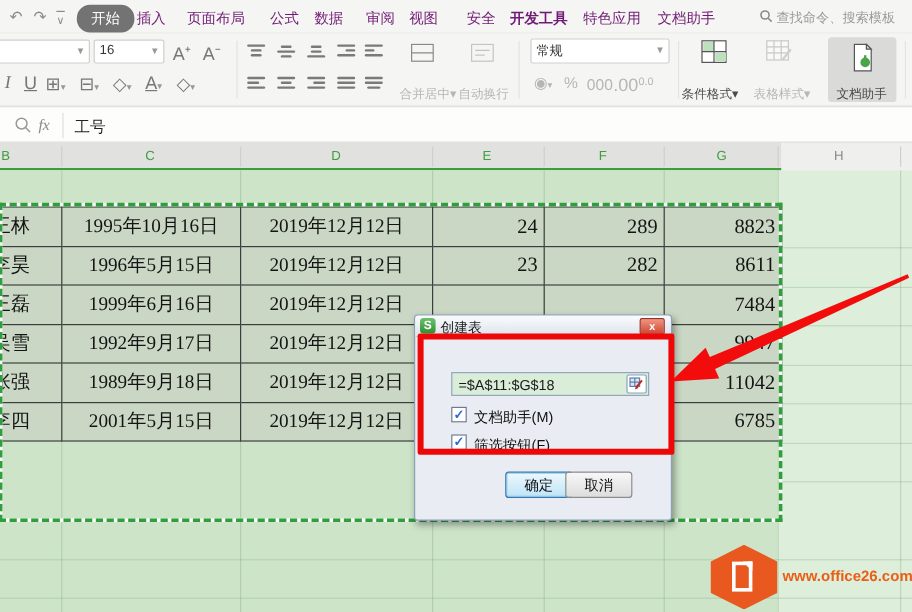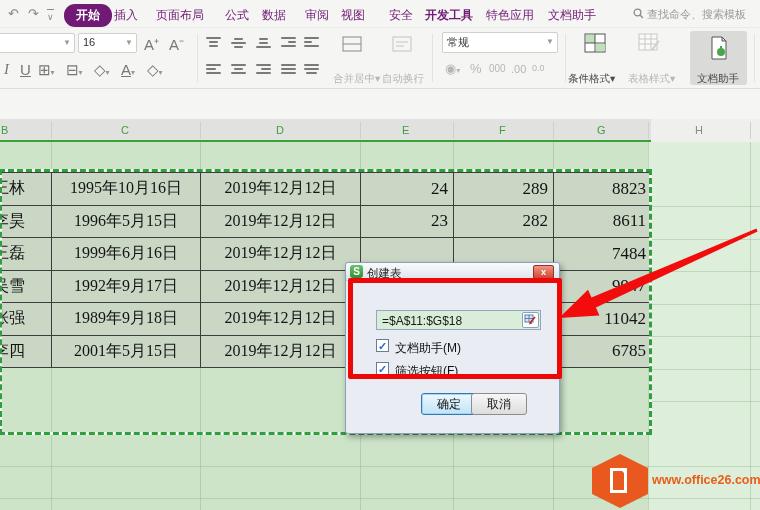--- a/index.html
+++ b/index.html
@@ -5,21 +5,21 @@
   html,body{margin:0;padding:0;}
   #app{position:relative;width:760px;height:510px;overflow:hidden;background:#f5f5f3;
        font-family:"Liberation Sans",sans-serif;color:#333;-webkit-font-smoothing:antialiased;}
   #app *{box-sizing:border-box;}
   .abs{position:absolute;}
 
   
   .tabbar{position:absolute;left:0;top:0;width:760px;height:28px;background:#f5f5f3;border-bottom:1px solid #ebebe9;}
   .qicon{position:absolute;top:7px;font-size:13px;color:#8a8a8a;line-height:14px;}
   .tab{position:absolute;top:7px;font-size:12px;color:#701a75;white-space:nowrap;cursor:default;}
-  .tab.active{top:4px;background:#701a75;color:#fff;border-radius:11px;padding:3px 12px;font-weight:bold;text-align:center;}
+  .tab.active{top:4px;background:#737373;color:#fff;border-radius:11px;padding:3px 12px;font-weight:normal;text-align:center;}
   .search{position:absolute;right:14px;top:7px;font-size:11px;color:#9a9a9a;white-space:nowrap;}
 
   
   .toolbar{position:absolute;left:0;top:28px;width:760px;height:61px;background:#f5f5f3;border-bottom:1px solid #dddddb;}
   .combo{position:absolute;background:#fff;border:1px solid #cfcfcd;border-radius:2px;font-size:11px;color:#333;padding:2px 4px;}
   .combo .arr{position:absolute;right:3px;top:4px;font-size:8px;color:#999;}
   .tbtxt{position:absolute;font-size:10.5px;color:#4a4a4a;white-space:nowrap;}
   .tbtxt.dis{color:#b6b6b4;}
   .tbig{position:absolute;font-size:15px;color:#777;}
   .vdiv{position:absolute;top:6px;width:1px;height:48px;background:#e3e3e1;}
@@ -209,22 +209,22 @@
     </svg>
     <span class="tbtxt dis" style="left:382px;top:44px;"><span>自动换行</span></span>
     <div class="vdiv" style="left:432px;"></div>
 
     <div class="combo" style="left:442px;top:4px;width:116px;height:21px;">
       <span>常规</span>
       <span class="arr">▼</span>
     </div>
     <span class="tbtxt dis" style="left:445px;top:33px;font-size:13px;">◉<span style="font-size:8px;">▾</span></span>
     <span class="tbtxt dis" style="left:470px;top:33px;font-size:13px;">%</span>
-    <span class="tbtxt dis" style="left:489px;top:35px;font-size:10px;">000</span>
-    <span class="tbtxt dis" style="left:511px;top:35px;font-size:11px;">.00</span>
+    <span class="tbtxt dis" style="left:489px;top:35px;font-size:13px;">000</span>
+    <span class="tbtxt dis" style="left:511px;top:35px;font-size:15px;">.00</span>
     <span class="tbtxt dis" style="left:532px;top:35px;font-size:9px;">0.0</span>
     <div class="vdiv" style="left:565px;"></div>
 
     <svg class="abs" style="left:584px;top:5px;" width="22" height="20" viewBox="0 0 22 20">
       <rect x="1" y="1" width="20" height="18" fill="#fff" stroke="#555"></rect>
       <rect x="2" y="2" width="9" height="8" fill="#bfe0bd"></rect>
         <rect x="12" y="11" width="9" height="7" fill="#bfe0bd"></rect>
       <line x1="11" y1="1" x2="11" y2="19" stroke="#555"></line>
         <line x1="1" y1="10" x2="21" y2="10" stroke="#555"></line>
     </svg>
@@ -243,20 +243,29 @@
         <path d="M2 1 h10 l4 4 v18 h-14 z" fill="#fff" stroke="#555"></path>
         <path d="M12 1 l4 4 h-4 z" fill="#ddd" stroke="#555"></path>
         <circle cx="11" cy="16" r="4" fill="#4aa54a"></circle>
           <rect x="10" y="10" width="2" height="5" fill="#4aa54a"></rect>
       </svg>
       <span class="tbtxt" style="left:7px;top:41px;">文档助手</span>
     </div>
     <div class="vdiv" style="left:754px;"></div>
   </div>
 
+  <div class="fbar">
+    <svg class="abs" style="left:12px;top:7px;" width="14" height="14" viewBox="0 0 14 14">
+      <circle cx="6" cy="6" r="4.5" fill="none" stroke="#999" stroke-width="1.3"></circle>
+      <line x1="9.5" y1="9.5" x2="13" y2="13" stroke="#999" stroke-width="1.3"></line>
+    </svg>
+    <span class="fx">fx</span>
+    <div class="fdiv"></div>
+    <span class="fval">工号</span>
+  </div>
 
   <div class="colheads">
     <div class="ch-sel"></div>
     <div class="chtick" style="left:51px;"></div>
       <div class="chtick" style="left:200px;"></div>
     <div class="chtick" style="left:360px;"></div>
       <div class="chtick" style="left:453px;"></div>
     <div class="chtick" style="left:553px;"></div>
       <div class="chtick" style="left:648px;"></div>
     <div class="chtick" style="left:750px;"></div>

